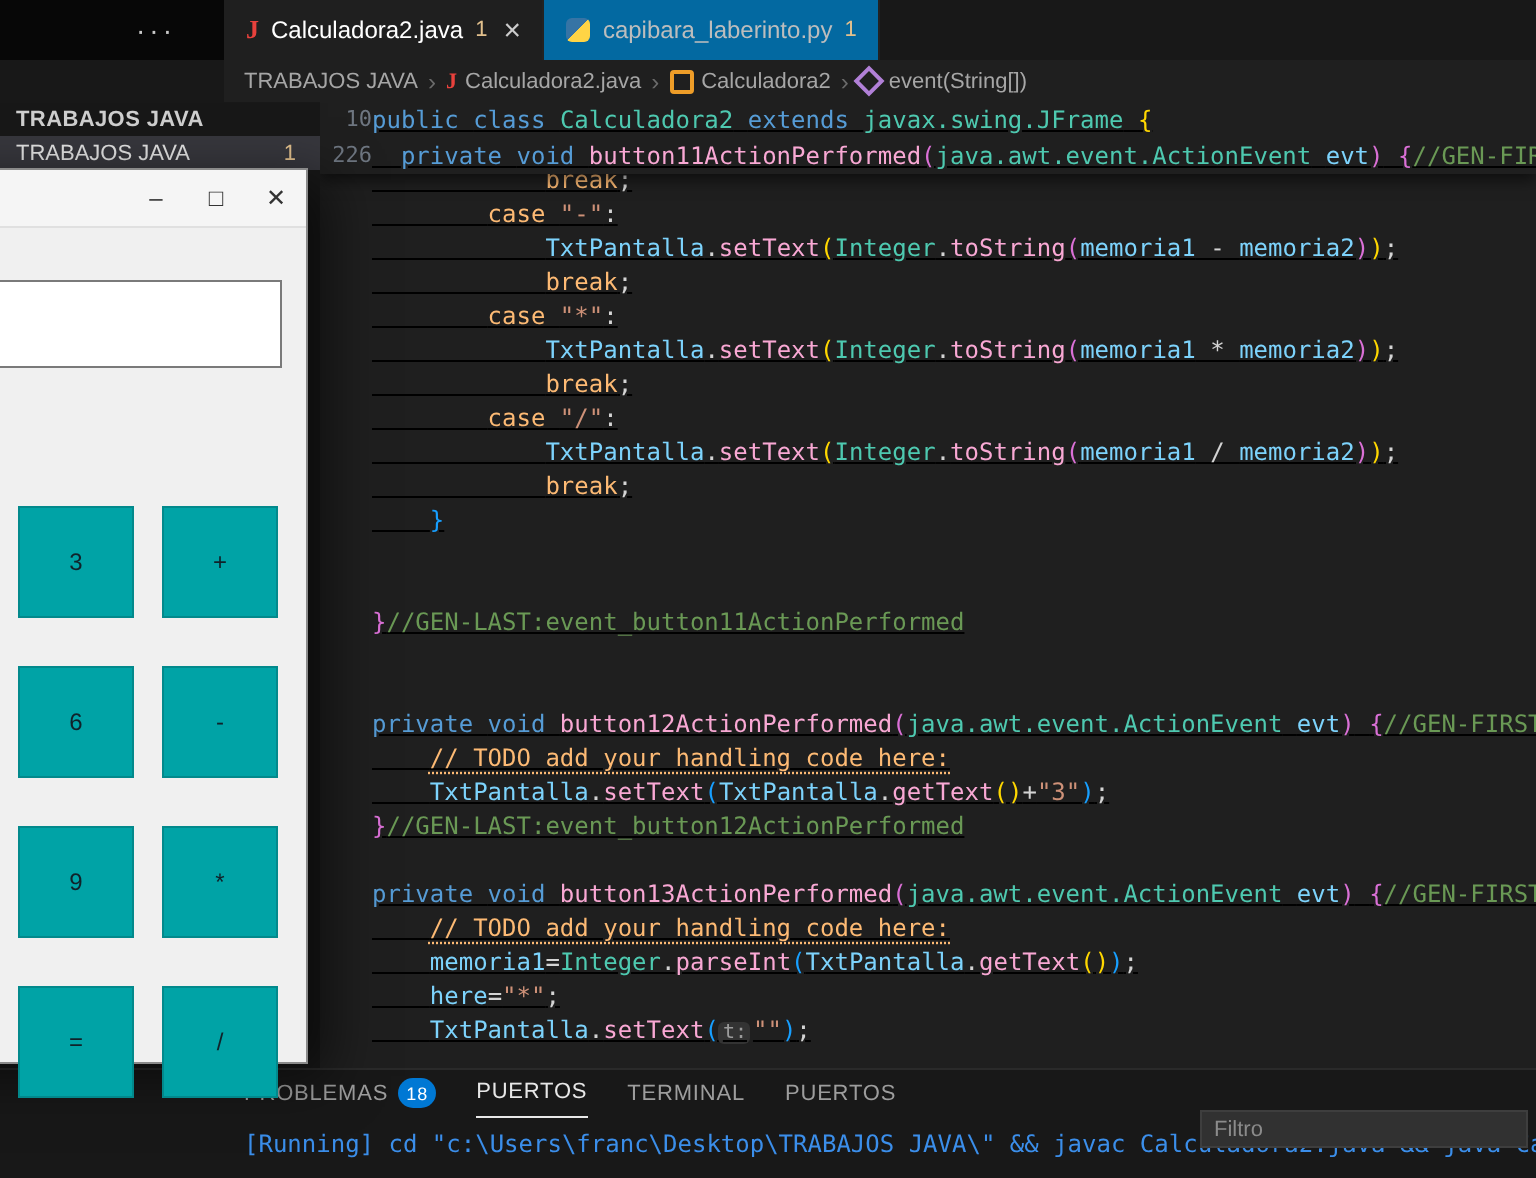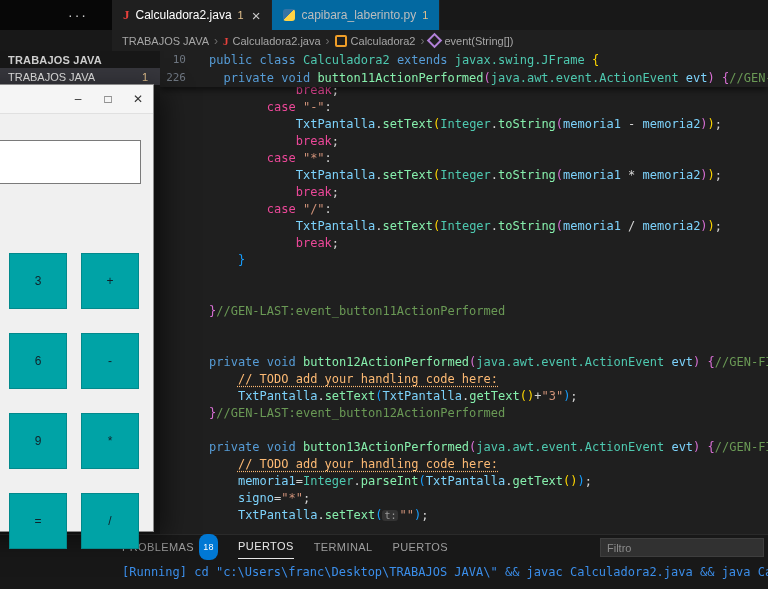--- a/index.html
+++ b/index.html
@@ -30,35 +30,35 @@
   .sidebar{position:absolute;left:0;top:51px;width:160px;bottom:54px;background:#181818;color:#cccccc;font-size:11px;z-index:1;}
   .sb-row{height:17px;display:flex;align-items:center;padding:0 8px;white-space:nowrap;cursor:pointer;}
   .sb-header{font-weight:bold;color:#cfcfcf;letter-spacing:.2px;}
   .sb-selected{background:#37373d;color:#e4e4e4;}
   .sb-badge{margin-left:auto;color:#E2C08D;font-size:11px;padding-right:4px;}
   
   .editor{position:absolute;left:160px;right:0;top:51px;bottom:54px;background:#1f1f1f;overflow:hidden;font-family:"DejaVu Sans Mono",monospace;font-size:12px;}
   .sticky{position:relative;z-index:3;background:#1f1f1f;box-shadow:0 3px 7px rgba(0,0,0,.55);}
   .cl{height:17px;line-height:17px;white-space:pre;display:flex;}
   .sticky-line{height:18px;line-height:18px;}
-  .gut{display:inline-block;width:26px;min-width:26px;text-align:right;padding-right:23px;color:#6e7681;font-size:11px;}
-  .lt{white-space:pre;}
+  .gut{display:inline-block;width:26px;min-width:26px;text-align:right;padding-right:0;color:#6e7681;font-size:11px;}
+  .lt{white-space:pre;text-decoration:underline;}
   .code-body{position:relative;z-index:1;margin-top:-5px;}
-  .tok-kwb{color:#569CD6}.tok-kwp{color:#ec4899}.tok-type{color:#4EC9B0}
-  .tok-fn{color:#86efac}.tok-var{color:#7dd3fc}.tok-str{color:#CE9178}
+  .tok-kwb{color:#569CD6}.tok-kwp{color:#fdba74}.tok-type{color:#4EC9B0}
+  .tok-fn{color:#f9a8d4}.tok-var{color:#7dd3fc}.tok-str{color:#CE9178}
   .tok-cm{color:#6A9955}.tok-cmu{color:#fdba74;text-decoration:underline dotted;text-underline-offset:3px;}
   .tok-def{color:#D4D4D4}.tok-b1{color:#FFD700}.tok-b2{color:#DA70D6}.tok-b3{color:#179FFF}
   .tok-inlay{color:#9b9b9b;background:#333333;border-radius:3px;font-size:10px;padding:0 2px;margin-right:1px;}
   
   .panel{position:absolute;left:0;right:0;bottom:0;height:54px;background:#181818;border-top:1px solid #2a2a2a;z-index:4;}
   .panel-tabs{display:flex;align-items:center;gap:20px;height:23px;padding-left:122px;font-size:11px;color:#9d9d9d;letter-spacing:.4px;}
   .ptab{display:inline-flex;align-items:center;gap:5px;height:23px;cursor:pointer;white-space:nowrap;}
   .ptab.active{color:#e7e7e7;border-bottom:1px solid #e7e7e7;}
-  .pbadge{background:var(--problems-badge,#0078d4);color:#fff;font-size:9px;min-width:15px;height:26px;border-radius:8px;display:inline-flex;align-items:center;justify-content:center;padding:0 2px;text-align:center;}
-  .filter{position:absolute;right:4px;top:3px;width:150px;height:17px;background:#313131;border:1px solid #3e3e3e;color:#a0a0a0;font-size:11px;padding:0 6px;outline:none;font-family:"Liberation Sans",sans-serif;}
+  .pbadge{background:var(--problems-badge,#0078d4);color:#fff;font-size:9px;min-width:15px;height:15px;border-radius:8px;display:inline-flex;align-items:center;justify-content:center;padding:0 2px;text-align:center;}
+  .filter{position:absolute;right:4px;top:20px;width:150px;height:17px;background:#313131;border:1px solid #3e3e3e;color:#a0a0a0;font-size:11px;padding:0 6px;outline:none;font-family:"Liberation Sans",sans-serif;}
   .filter::placeholder{color:#8b8b8b;}
   .terminal{padding:7px 0 0 122px;font-family:"DejaVu Sans Mono",monospace;font-size:12px;color:var(--terminal-blue,#3b8eea);white-space:nowrap;overflow:hidden;cursor:text;}
   
   .calc{position:absolute;left:-146px;top:84px;width:300px;height:448px;background:#f0f0f0;border:1px solid #8a8a8a;box-sizing:border-box;box-shadow:10px 6px 26px rgba(0,0,0,.55);z-index:5;}
   .calc-title{height:28px;background:#f5f5f5;display:flex;align-items:center;justify-content:flex-end;border-bottom:1px solid #e0e0e0;}
   .calc-controls{display:flex;height:100%;}
   .wc{width:30px;height:100%;display:flex;align-items:center;justify-content:center;color:#333;font-size:12px;cursor:pointer;}
   .calc-display{margin:26px 12px 0 12px;height:42px;background:#ffffff;border:1px solid #7a7a7a;cursor:text;}
   .calc-grid{position:absolute;left:154px;top:168px;display:grid;grid-template-columns:58px 58px;grid-auto-rows:56px;column-gap:14px;row-gap:24px;}
   .cbtn{background:var(--teal,#00a3a6);border:1px solid #02898c;color:#10222a;font-size:12px;font-family:"Liberation Sans",sans-serif;cursor:pointer;}
@@ -139,21 +139,21 @@
       <div class="cl"><span class="gut"></span><span class="lt"></span></div>
       <div class="cl"><span class="gut"></span><span class="lt"></span></div>
       <div class="cl"><span class="gut"></span><span class="lt"><span class="tok-kwb">private </span><span class="tok-kwb">void </span><span class="tok-fn">button12ActionPerformed</span><span class="tok-b2">(</span><span class="tok-type">java.awt.event.ActionEvent</span><span class="tok-def"> </span><span class="tok-var">evt</span><span class="tok-b2">)</span><span class="tok-def"> </span><span class="tok-b2">{</span><span class="tok-cm">//GEN-FIRST:ev</span></span></div>
       <div class="cl"><span class="gut"></span><span class="lt">    <span class="tok-cmu">// TODO add your handling code here:</span></span></div>
       <div class="cl"><span class="gut"></span><span class="lt">    <span class="tok-var">TxtPantalla</span><span class="tok-def">.</span><span class="tok-fn">setText</span><span class="tok-b3">(</span><span class="tok-var">TxtPantalla</span><span class="tok-def">.</span><span class="tok-fn">getText</span><span class="tok-b1">(</span><span class="tok-b1">)</span><span class="tok-def">+</span><span class="tok-str">"3"</span><span class="tok-b3">)</span><span class="tok-def">;</span></span></div>
       <div class="cl"><span class="gut"></span><span class="lt"><span class="tok-b2">}</span><span class="tok-cm">//GEN-LAST:event_button12ActionPerformed</span></span></div>
       <div class="cl"><span class="gut"></span><span class="lt"></span></div>
       <div class="cl"><span class="gut"></span><span class="lt"><span class="tok-kwb">private </span><span class="tok-kwb">void </span><span class="tok-fn">button13ActionPerformed</span><span class="tok-b2">(</span><span class="tok-type">java.awt.event.ActionEvent</span><span class="tok-def"> </span><span class="tok-var">evt</span><span class="tok-b2">)</span><span class="tok-def"> </span><span class="tok-b2">{</span><span class="tok-cm">//GEN-FIRST:ev</span></span></div>
       <div class="cl"><span class="gut"></span><span class="lt">    <span class="tok-cmu">// TODO add your handling code here:</span></span></div>
       <div class="cl"><span class="gut"></span><span class="lt">    <span class="tok-var">memoria1</span><span class="tok-def">=</span><span class="tok-type">Integer</span><span class="tok-def">.</span><span class="tok-fn">parseInt</span><span class="tok-b3">(</span><span class="tok-var">TxtPantalla</span><span class="tok-def">.</span><span class="tok-fn">getText</span><span class="tok-b1">(</span><span class="tok-b1">)</span><span class="tok-b3">)</span><span class="tok-def">;</span></span></div>
-      <div class="cl"><span class="gut"></span><span class="lt">    <span class="tok-var">signo</span><span class="tok-def">=</span><span class="tok-str">"*"</span><span class="tok-def">;</span></span></div>
+      <div class="cl"><span class="gut"></span><span class="lt">    <span class="tok-var">here</span><span class="tok-def">=</span><span class="tok-str">"*"</span><span class="tok-def">;</span></span></div>
       <div class="cl"><span class="gut"></span><span class="lt">    <span class="tok-var">TxtPantalla</span><span class="tok-def">.</span><span class="tok-fn">setText</span><span class="tok-b3">(</span><span class="tok-inlay">t:</span><span class="tok-str">""</span><span class="tok-b3">)</span><span class="tok-def">;</span></span></div>
     </div>
 </div>
 
 <div class="panel">
   <div class="panel-tabs">
       <span class="ptab">
         <span>PROBLEMAS</span>
         <span class="pbadge">18</span>
       </span>

